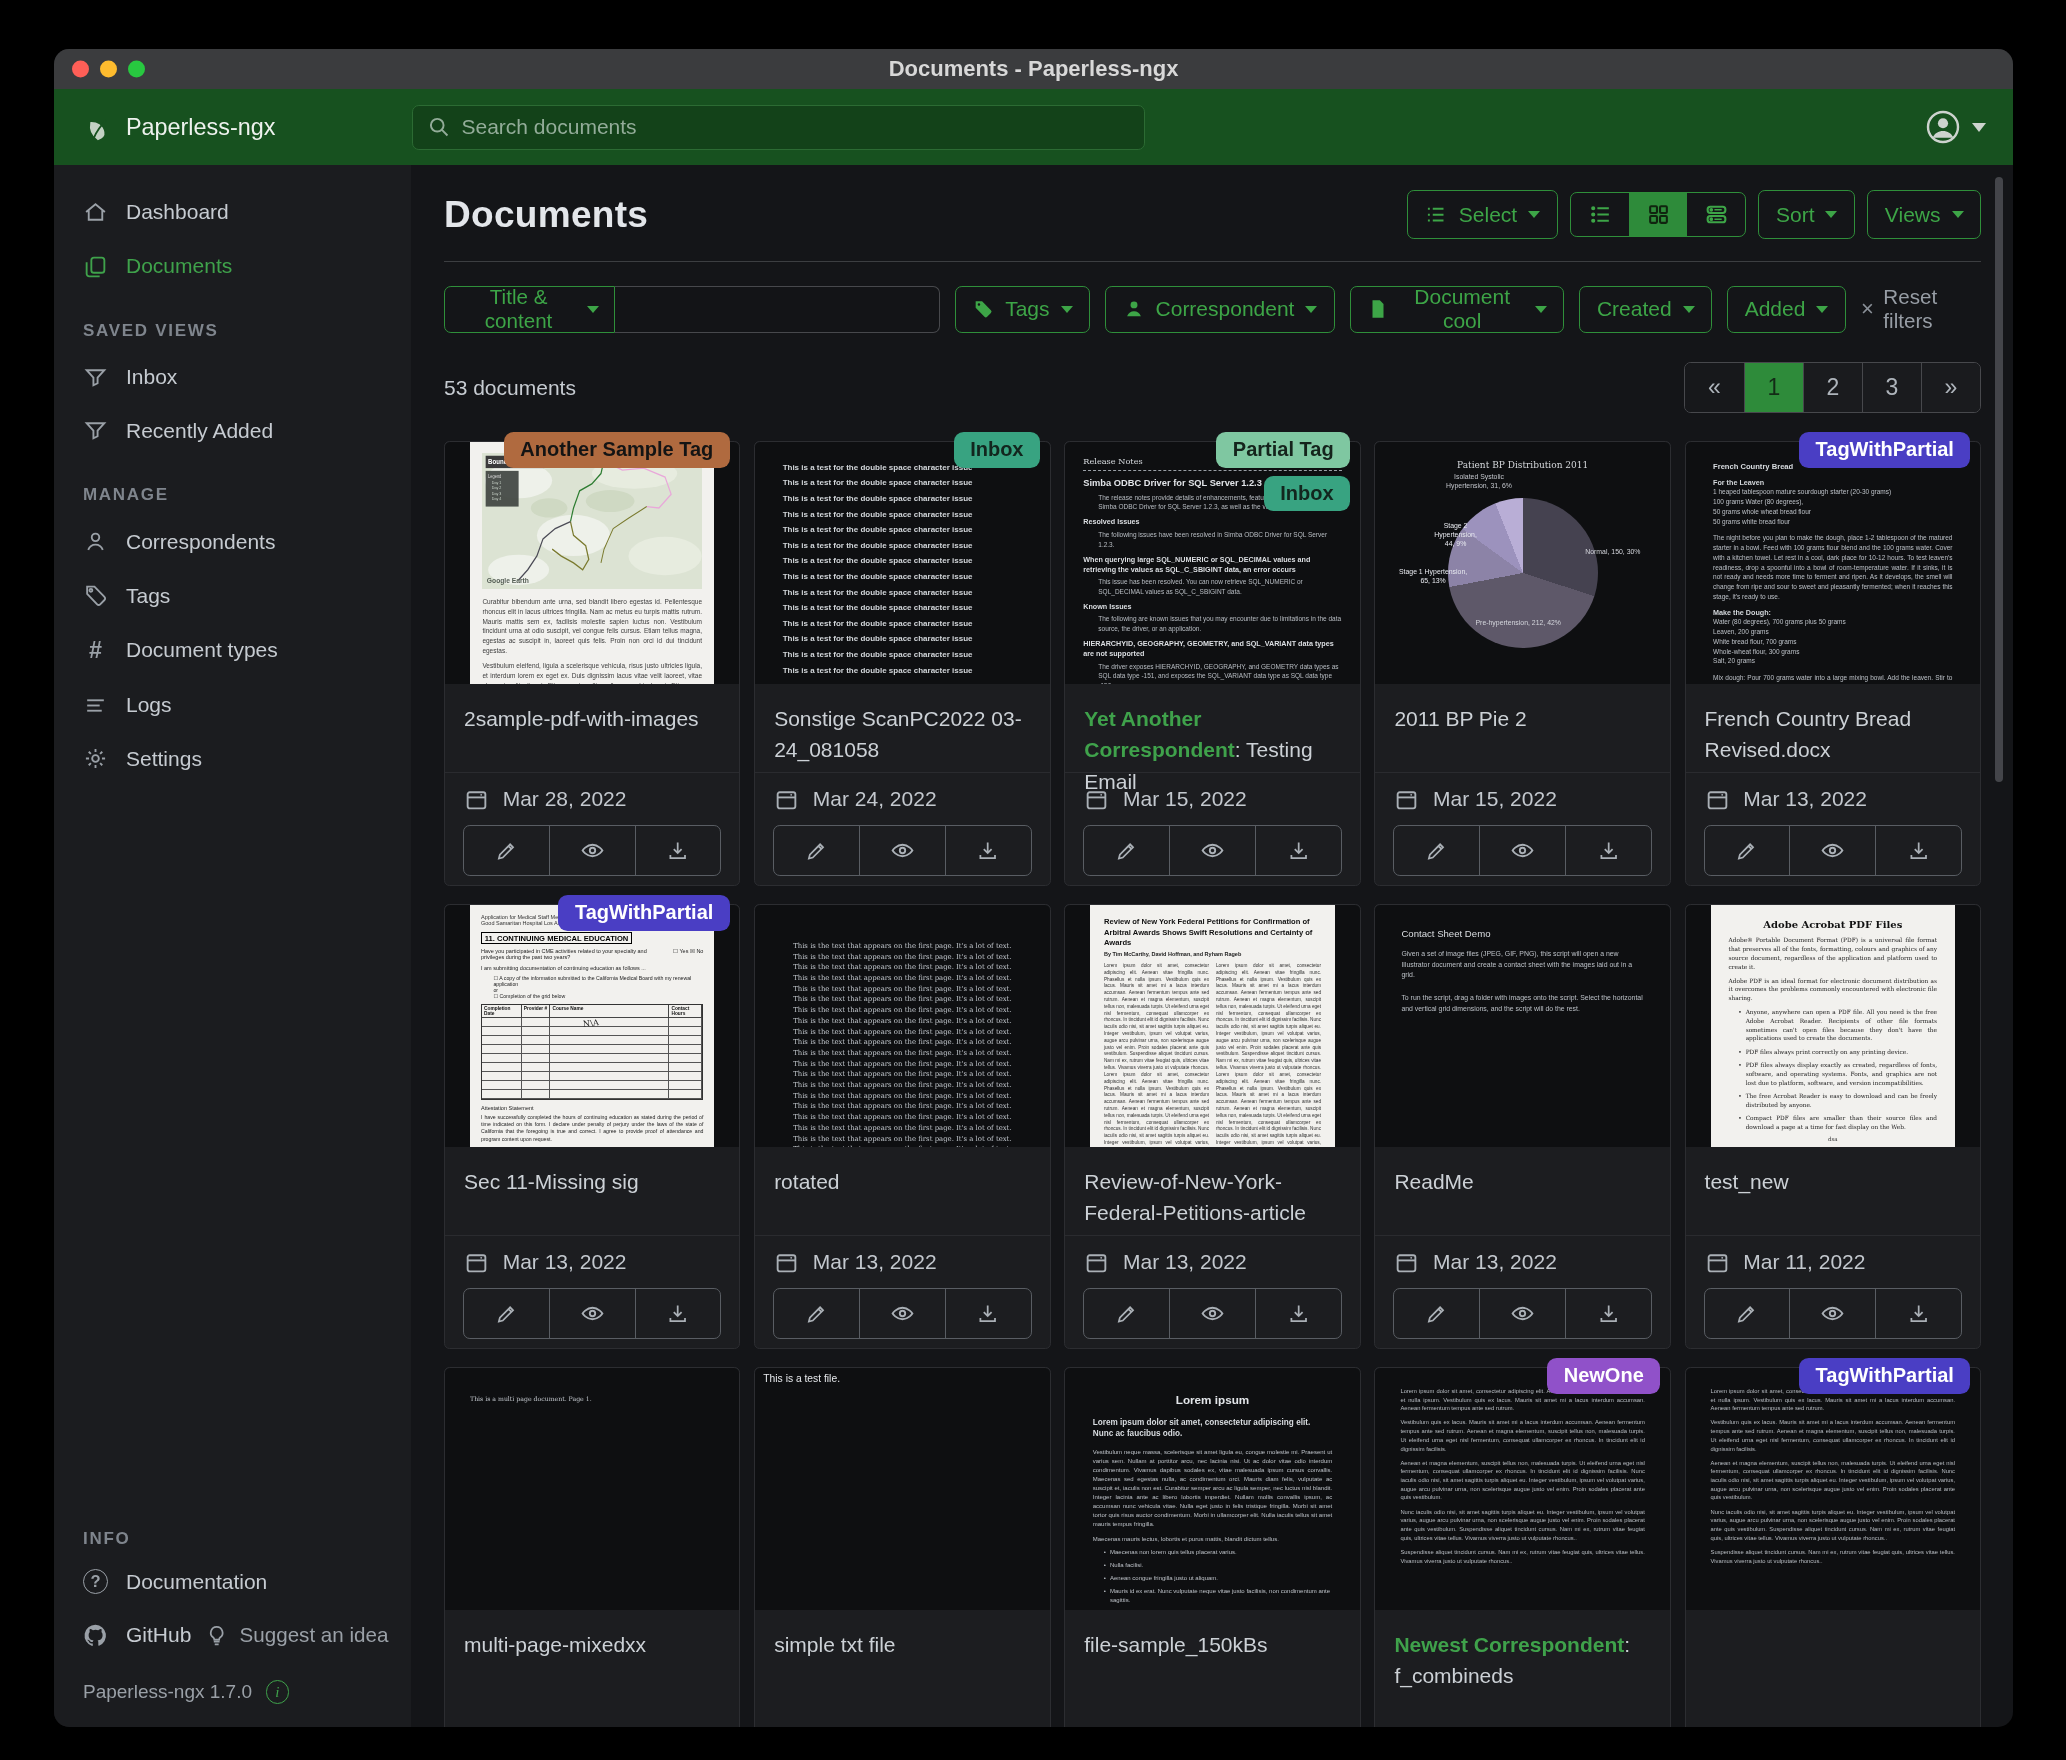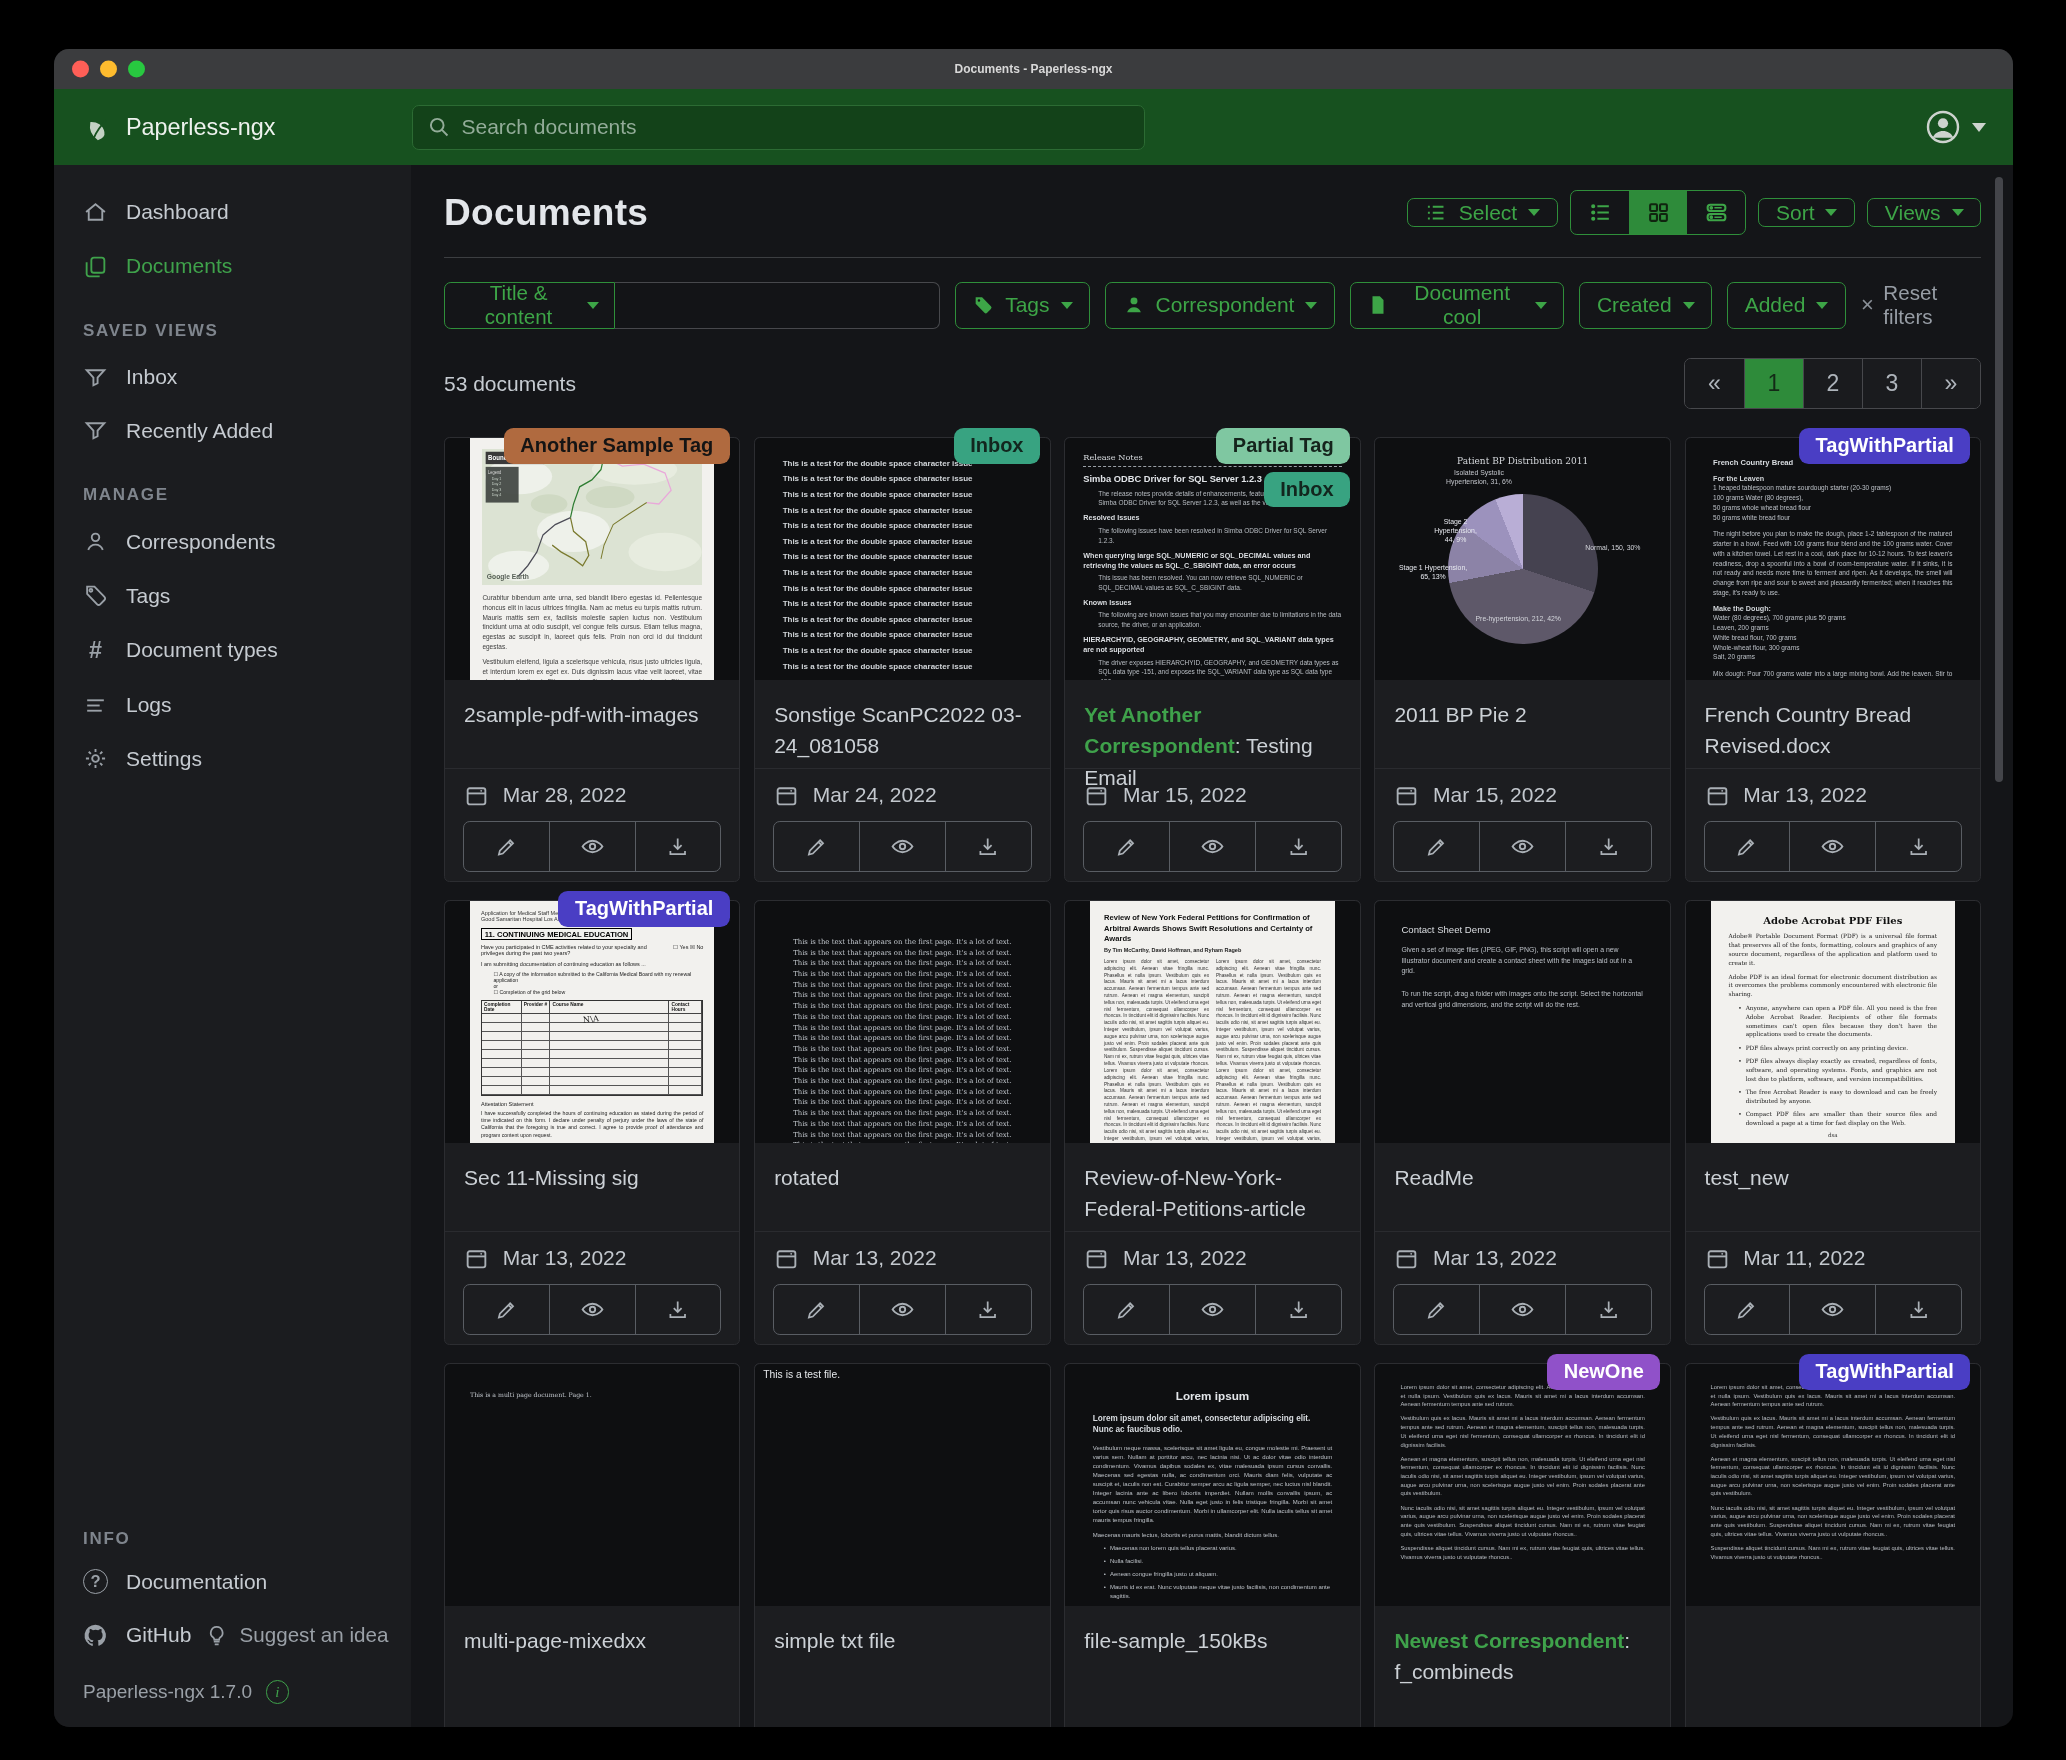--- a/index.html
+++ b/index.html
@@ -2,21 +2,21 @@
 <html style="font-size:11px"><head>
 <meta charset="utf-8">
 <style>
   html,body{margin:0;padding:0;background:#000;width:2066px;height:1761px;font-family:"Liberation Sans",sans-serif;-webkit-font-smoothing:antialiased;}
   *{box-sizing:border-box;}
   .window{position:absolute;left:54px;top:49px;width:1959px;height:1678px;background:#141518;border-radius:15px;overflow:hidden;box-shadow:0 27.5px 96px rgba(0,0,0,.9);display:flex;flex-direction:column;}
   
   .titlebar{height:40px;background:#3b3c3e;display:flex;align-items:center;justify-content:center;position:relative;flex:0 0 auto;}
   .lights{position:absolute;left:18px;top:50%;transform:translateY(-50%);display:flex;gap:11px;}
   .light{width:17px;height:17px;border-radius:50%;}
-  .titlebar-title{color:#d8d8d8;font-size:12px;font-weight:700;}
+  .titlebar-title{color:#d8d8d8;font-size:22px;font-weight:700;}
   
   .appbar{height:76px;background:#17511f;display:flex;align-items:center;padding:0 27.5px;flex:0 0 auto;}
   .brand{display:flex;align-items:center;gap:12.4px;color:#eef2ee;font-size:23.4px;font-weight:500;}
   .searchbox{margin-left:137px;width:733px;height:45px;background:#134219;border:1.4px solid #2c6b33;border-radius:6.9px;display:flex;align-items:center;gap:11px;padding:0 13.7px;color:#93ac99;font-size:21px;}
   .user{margin-left:auto;display:flex;align-items:center;gap:11px;color:#cdd3ce;}
   .caret{width:0;height:0;border-left:7.6px solid transparent;border-right:7.6px solid transparent;border-top:9px solid currentColor;display:inline-block;}
   .caret.sm{border-left-width:6.2px;border-right-width:6.2px;border-top-width:7.6px;}
   
   .content{flex:1;display:flex;min-height:0;}
   .sidebar{width:357px;background:#1b1c1f;padding:20.6px 0 20.6px;display:flex;flex-direction:column;flex:0 0 auto;font-size:21px;color:#c6cbd1;}
@@ -29,21 +29,21 @@
   .side-row .side-item{padding-right:6.9px;}
   .suggest{display:flex;align-items:center;gap:11px;color:#9aa0a7;font-size:20.6px;padding:14.4px 6.9px;}
   .version{display:flex;align-items:center;gap:13.7px;color:#9aa0a7;font-size:19px;padding:18px 29px 2.7px;}
   .info-circle{width:23.4px;height:23.4px;border-radius:50%;border:1.7px solid #3fa24b;color:#3fa24b;display:inline-flex;align-items:center;justify-content:center;font-size:15px;font-style:italic;font-family:"Liberation Serif",serif;}
   .q-circle{width:25px;height:25px;border-radius:50%;border:1.7px solid #9aa0a7;color:#9aa0a7;display:inline-flex;align-items:center;justify-content:center;font-size:16.5px;font-weight:700;}
   
   .main{flex:1;min-width:0;padding:25px 32px 0 33px;display:flex;flex-direction:column;position:relative;}
   .main-header{display:flex;align-items:center;height:54px;}
   h1.page-title{margin:0;font-size:37px;font-weight:600;color:#e3e6ea;letter-spacing:0.3px;}
   .toolbar{margin-left:auto;display:flex;gap:12.4px;align-items:center;}
-  .btn{border:1.7px solid #2f8f3a;color:#3da547;border-radius:6.9px;height:29px;padding:0 16.5px;display:flex;align-items:center;gap:11px;font-size:21px;background:transparent;font-weight:500;}
+  .btn{border:1.7px solid #2f8f3a;color:#3da547;border-radius:6.9px;height:49px;padding:0 16.5px;display:flex;align-items:center;gap:11px;font-size:21px;background:transparent;font-weight:500;}
   .view-toggle{display:flex;border:1.7px solid #2f8f3a;border-radius:6.9px;overflow:hidden;height:45px;}
   .view-btn{width:58px;display:flex;align-items:center;justify-content:center;color:#3da547;}
   .view-btn.active{background:#2e8b3a;color:#10240f;}
   .main-divider{border:none;border-top:1.4px solid #3c3e41;margin:22px 0 0;}
   
   .filters{display:flex;align-items:center;gap:15px;margin-top:23.4px;}
   .combo{display:flex;height:47px;}
   .combo-btn{border:1.7px solid #2f8f3a;border-radius:6.9px 0 0 6.9px;color:#3da547;padding:0 15px;display:flex;align-items:center;gap:9.6px;font-size:20.6px;background:transparent;}
   .combo-input{width:357px;border:1.4px solid #47484c;border-left:none;border-radius:0 6.9px 6.9px 0;background:#131417;}
   .fbtn{height:47px;}

